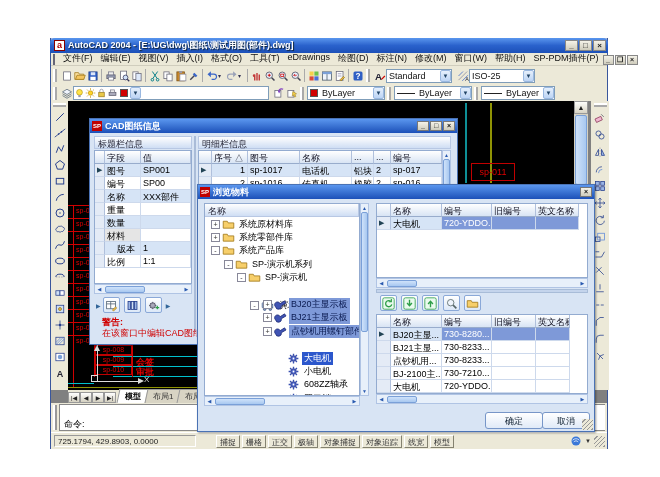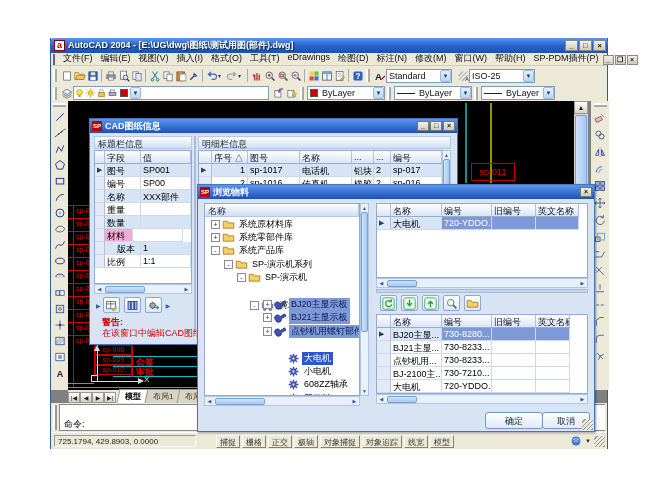--- a/index.html
+++ b/index.html
@@ -688,21 +688,21 @@
             <span class="gcell" style="width: 36px; background: rgb(255, 255, 255);">重量</span>
             <span class="gcell" style="width: 50px; background: rgb(255, 255, 255);"></span>
           </div>
           <div class="grow" style="top: 65px; height: 13px;">
             <span class="gcell gut rowind" style="width: 10px;"></span>
             <span class="gcell" style="width: 36px; background: rgb(214, 228, 246);">数量</span>
             <span class="gcell" style="width: 50px; background: rgb(214, 228, 246);"></span>
           </div>
           <div class="grow" style="top: 78px; height: 13px;">
             <span class="gcell gut rowind" style="width: 10px;"></span>
-            <span class="gcell" style="width: 28px; background: #f9a8d4;">材料</span>
+            <span class="gcell" style="width: 36px; background: #e5e5e5;">材料</span>
             <span class="gcell" style="width: 50px; background: rgb(255, 255, 255);"></span>
           </div>
           <div class="grow" style="top: 91px; height: 13px;">
             <span class="gcell gut rowind" style="width: 10px;"></span>
             <span class="gcell" style="width: 36px; background: rgb(214, 228, 246); padding-left: 12px;">版本</span>
             <span class="gcell" style="width: 50px; background: rgb(214, 228, 246);">1</span>
           </div>
           <div class="grow" style="top: 104px; height: 13px;">
             <span class="gcell gut rowind" style="width: 10px;"></span>
             <span class="gcell" style="width: 36px; background: rgb(255, 255, 255);">比例</span>

